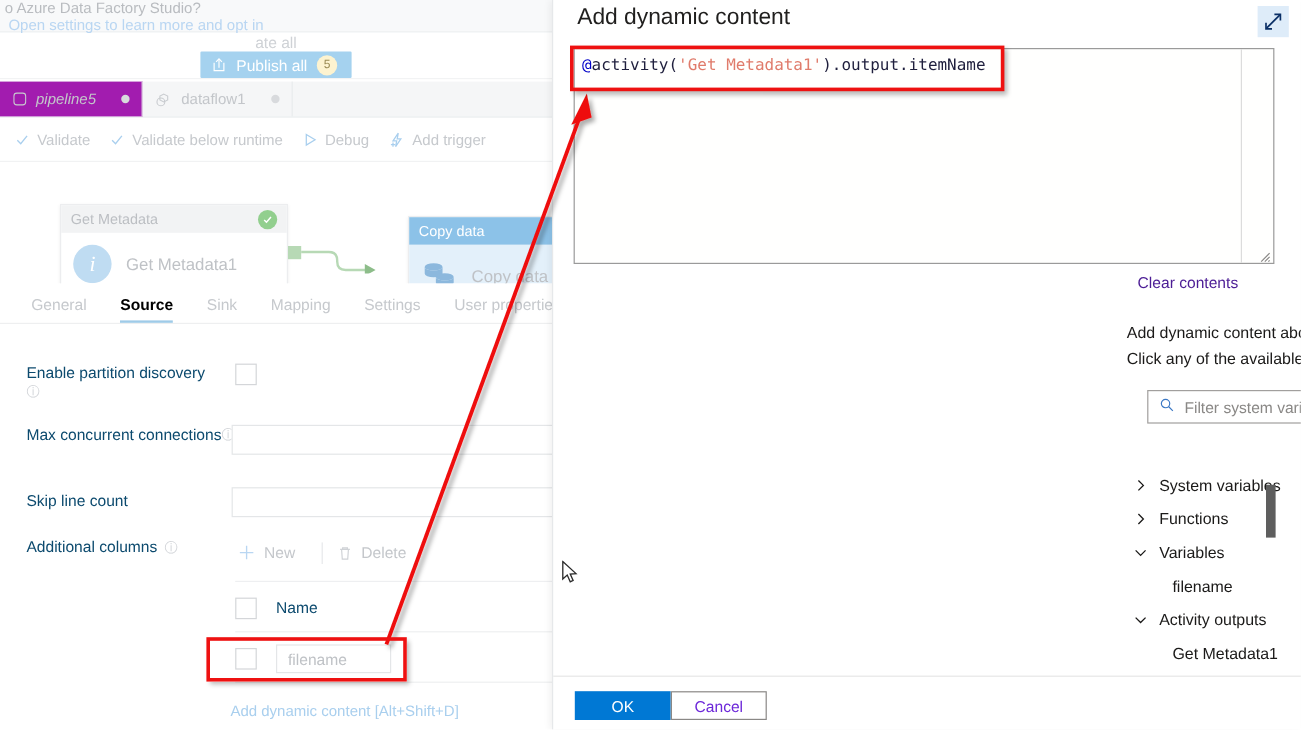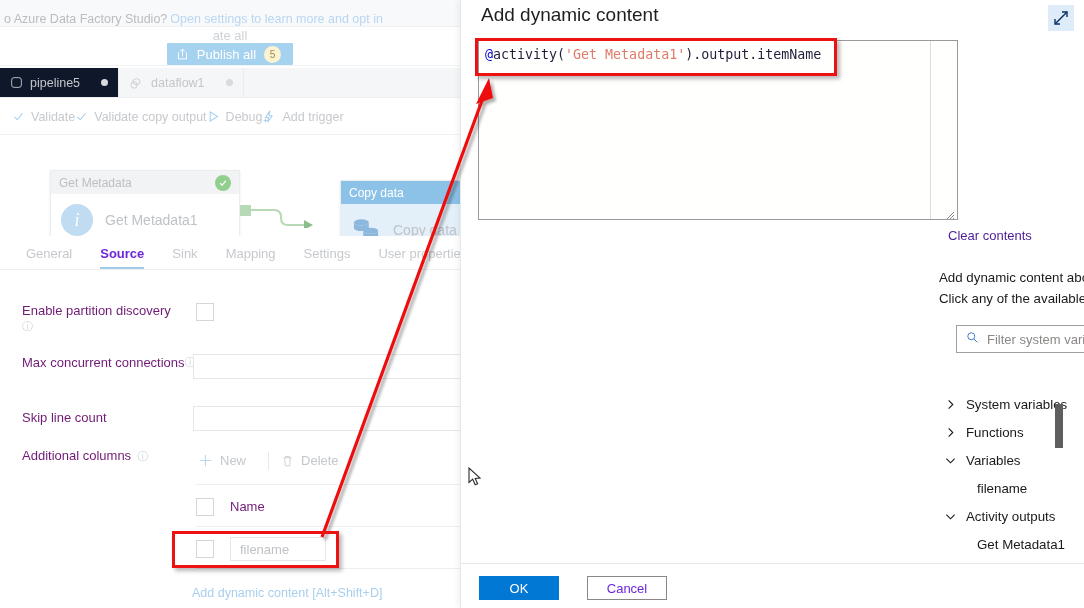--- a/index.html
+++ b/index.html
@@ -20,24 +20,25 @@
     width: 460px; height: 608px;
     background: #ffffff;
     overflow: hidden;
   }
 
   
   .banner {
     position: absolute; left: 0; top: 0; width: 460px; height: 27px;
     background: #f8f9fa;
     border-bottom: 1px solid #eef0f2;
-    display: flex; align-items: flex-end;
+    display: flex; align-items: flex-start;
     padding-left: 4px;
     white-space: nowrap;
     font-size: 12.5px;
+    flex-direction: column;
   }
   .banner .b-text { color: #b9bcc0; }
   .banner .b-link { color: #b9d6f2; margin-left: 3px; }
 
   
   .cmdbar {
     position: absolute; left: 0; top: 28px; width: 460px; height: 38px;
     background: #ffffff;
     display: flex; align-items: center;
     padding-left: 0px;
@@ -69,30 +70,30 @@
     border-bottom: 1px solid #eceef0;
     white-space: nowrap;
   }
   .dtab {
     display: flex; align-items: center; gap: 7px;
     padding: 0 10px;
     font-size: 12.5px; color: #c3c6ca;
     border-right: 1px solid #e9ebed;
     position: relative;
   }
-  .dtab.active { background: #0f172a; }
+  .dtab.active { background: #a21caf; font-style: italic; }
   .dtab .dot { width: 7px; height: 7px; border-radius: 50%; background: #d8dadd; margin-left: 14px; }
   .dtab svg { display: block; }
 
   
   .ptoolbar {
     position: absolute; left: 0; top: 99px; width: 460px; height: 36px;
     background: #ffffff;
     display: flex; align-items: center;
-    padding-left: 12px; gap: 0;
+    padding-left: 12px; gap: 16px;
     white-space: nowrap;
     border-bottom: 1px solid #f1f2f3;
   }
   .ptb-item { display: inline-flex; align-items: center; gap: 6px; font-size: 12.5px; color: #c6c9cd; }
   .ptb-item svg { display:block; }
 
   
   .canvas {
     position: absolute; left: 0; top: 136px; width: 460px; height: 100px;
     background: #ffffff; overflow: hidden;
@@ -130,30 +131,30 @@
     background: #ffffff;
     display: flex; align-items: flex-end; gap: 0px;
     padding-left: 12px;
     border-bottom: 1px solid #eeeff0;
     white-space: nowrap;
   }
   .ptab {
     font-size: 13px; color: #c6c9cd; padding: 0 14px 8px 14px;
     position: relative;
   }
-  .ptab.active { color: #6d28d9; font-weight: bold; }
+  .ptab.active { color: #000000; font-weight: bold; }
   .ptab.active::after {
     content: ""; position: absolute; left: 14px; right: 14px; bottom: 0;
     height: 2px; background: #9fcbe8;
   }
 
   
   .form { position: absolute; left: 0; top: 278px; width: 460px; bottom: 0; background: #fff; }
   .frow { position: absolute; display: flex; align-items: flex-start; }
-  .flabel { font-size: 13px; color: #701a75; line-height: 16px; }
+  .flabel { font-size: 13px; color: #0c4a6e; line-height: 16px; }
   .finfo { color: #cfd2d6; font-size: 11px; }
   .fbox { border: 1px solid #e4e6e8; background: #fff; height: 25px; }
   .fcheck { width: 18px; height: 18px; border: 1px solid #d4d6d9; background: #fff; }
 
   .tbl-toolbar { position: absolute; left: 196px; top: 172px; display: flex; align-items: center; gap: 0px; }
   .tbl-btn { display: inline-flex; align-items: center; gap: 7px; font-size: 13px; color: #c4c7cb; padding: 3px 12px 3px 2px; }
   .tbl-sep { width: 1px; height: 18px; background: #e6e8ea; margin: 0 10px; }
   .tbl-hline { position: absolute; left: 196px; width: 264px; height: 1px; background: #eeeff1; }
   .tbl-row { position: absolute; left: 196px; display: flex; align-items: center; gap: 16px; height: 38px; }
   .name-input {
@@ -184,21 +185,21 @@
     font-size: 19px; color: #201f1e;
   }
   .expand-btn {
     position: absolute; right: 10px; top: 5px;
     width: 26px; height: 26px;
     background: #deecf9;
     display: flex; align-items: center; justify-content: center;
   }
   .editor-wrap {
     position: absolute; left: 17px; top: 40px;
-    width: 480px; height: 180px;
+    width: 584px; height: 180px;
     border: 1px solid #9a9a9a;
     background: #fffffe;
   }
   .editor-gutterline {
     position: absolute; right: 26px; top: 0; bottom: 0; width: 1px; background: #dcdcdc;
   }
   .editor-code {
     position: absolute; left: 6px; top: 4px; right: 30px;
     font-family: "DejaVu Sans Mono", "Liberation Mono", monospace;
     font-size: 13.3px; line-height: 19px;
@@ -229,21 +230,21 @@
     height: 28px; font-size: 13.3px; color: #1b1a19;
     padding-left: 6px;
   }
   .tree-leaf {
     height: 28px; font-size: 13.3px; color: #1b1a19;
     display: flex; align-items: center; padding-left: 38px;
   }
   .chev { width: 11px; height: 11px; display:block; }
 
   .panel-divider { position: absolute; left: 460px; top: 563px; width: 624px; height: 1px; background: #e7e7e7; }
-  .footer { position: absolute; left: 478px; top: 576px; display: flex; gap: 28px; }
+  .footer { position: absolute; left: 478px; top: 576px; display: flex; gap: 0; }
   .btn-ok {
     width: 80px; height: 24px; background: #0078d4; color: #fff;
     display: flex; align-items: center; justify-content: center;
     font-size: 13px; border: none;
   }
   .btn-cancel {
     width: 80px; height: 24px; background: #fff; color: #6d28d9;
     border: 1px solid #8a8886;
     display: flex; align-items: center; justify-content: center;
     font-size: 13px;
@@ -311,21 +312,21 @@
             </svg>
         </span>
         <span>Validate</span>
       </span>
       <span class="ptb-item">
         <span>
           <svg width="13" height="13" viewBox="0 0 16 16" fill="none" stroke="#a9cfee" stroke-width="1.4">
               <path d="M3 8.5 L6.5 12 L13 4"></path>
             </svg>
         </span>
-        <span>Validate copy output</span>
+        <span>Validate below runtime</span>
       </span>
       <span class="ptb-item">
         <span>
           <svg width="13" height="13" viewBox="0 0 16 16" fill="none" stroke="#a9cfee" stroke-width="1.3">
               <path d="M4 2.5 L13 8 L4 13.5 Z"></path>
             </svg>
         </span>
         <span>Debug</span>
       </span>
       <span class="ptb-item">

